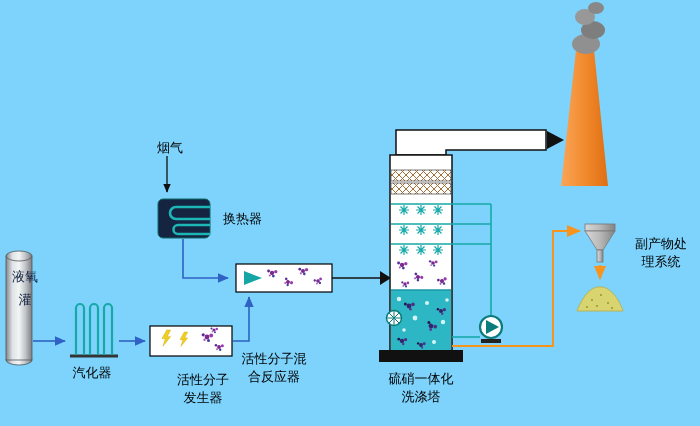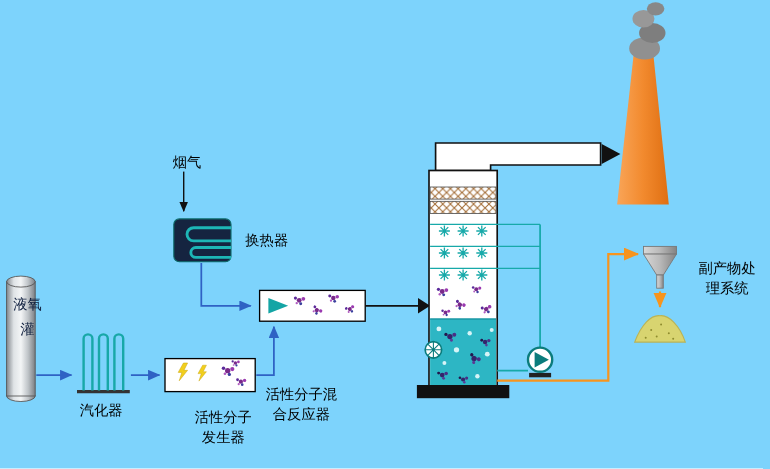--- a/index.html
+++ b/index.html
@@ -238,16 +238,18 @@
 </svg>
 
 <div class="lbl lbl-fluegas">烟气</div>
 <div class="lbl lbl-hx">换热器</div>
 <div class="lbl lbl-tank">液氧灌</div>
 <div class="lbl lbl-vap">汽化器</div>
 <div class="lbl lbl-gen">活性分子
 发生器</div>
 <div class="lbl lbl-react">活性分子混
 合反应器</div>
+<div class="lbl lbl-tower">硫硝一体化
+洗涤塔</div>
 <div class="lbl lbl-byprod">副产物处
 理系统</div>
 
 </div>
 
 </body></html>

